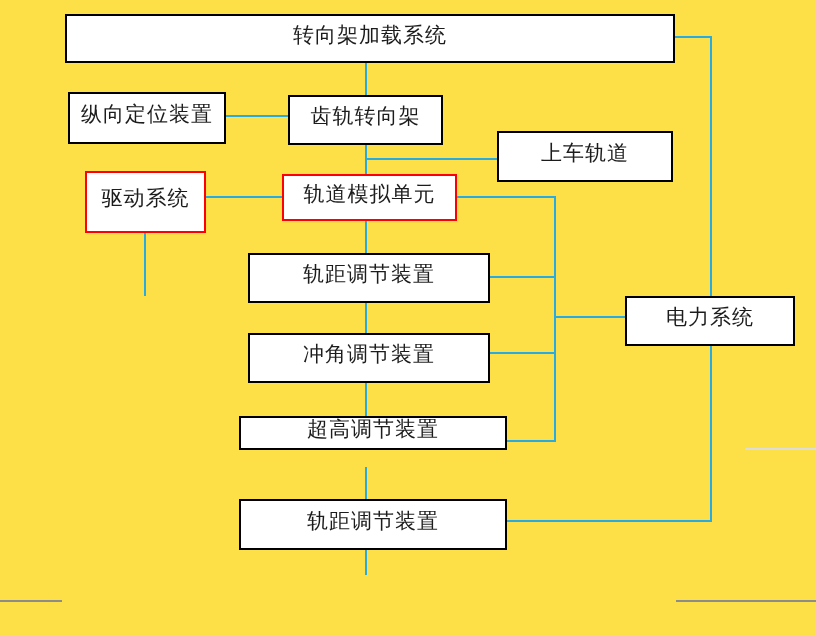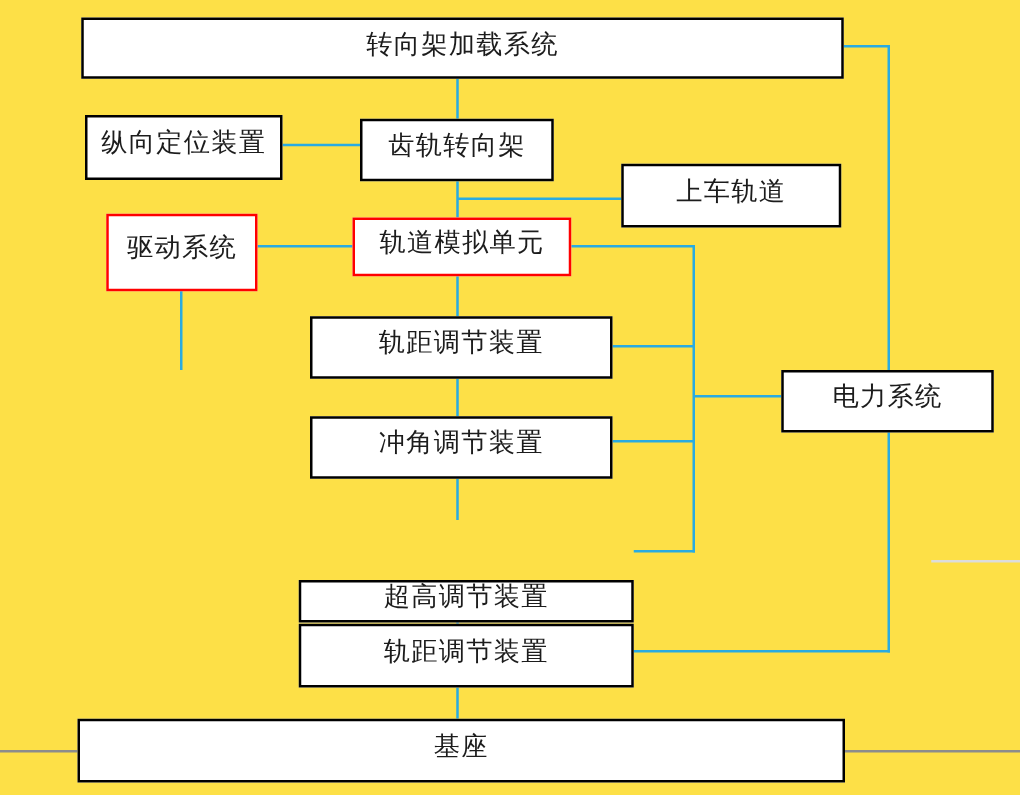--- a/index.html
+++ b/index.html
@@ -62,23 +62,20 @@
     </div>
   <div class="node" style="left:248px;top:253px;width:242px;height:50px;">
     <span>轨距调节装置</span>
     </div>
   <div class="node" style="left:248px;top:333px;width:242px;height:50px;">
     <span>冲角调节装置</span>
     </div>
   <div class="node" style="left:625px;top:296px;width:170px;height:50px;">
     <span>电力系统</span>
     </div>
-  <div class="node" style="left:239px;top:416px;width:268px;height:34px;margin-top:48px;">
+  <div class="node" style="left:239px;top:416px;width:268px;height:34px;">
     <span>超高调节装置</span>
     </div>
   <div class="node" style="left:239px;top:499px;width:268px;height:51px;">
     <span>轨距调节装置</span>
     </div>
-  <div class="node" style="left:62px;top:575px;width:614px;height:51px;">
-    <span>基座</span>
-    </div>
 
 </div>
 
 </body></html>

